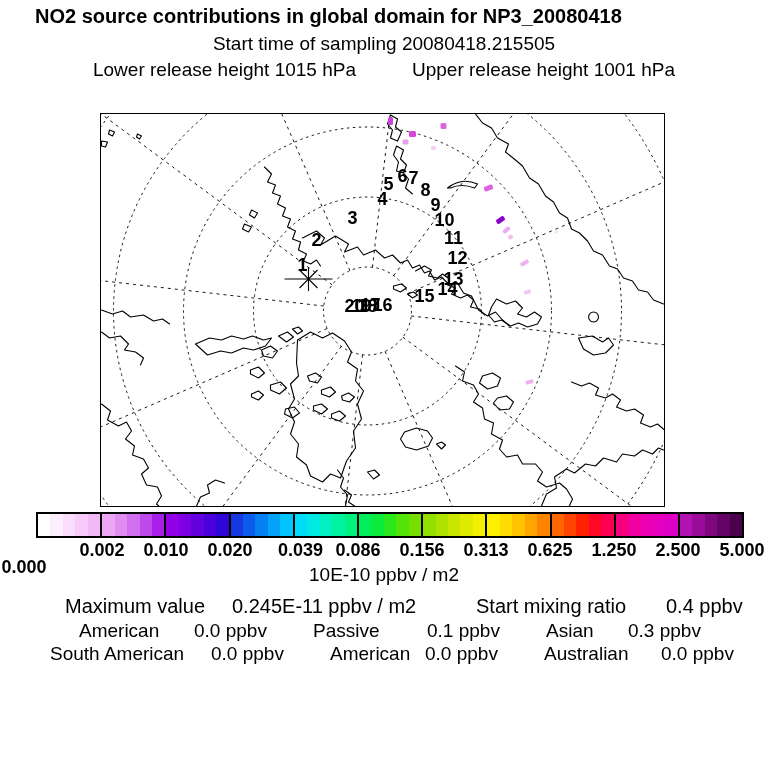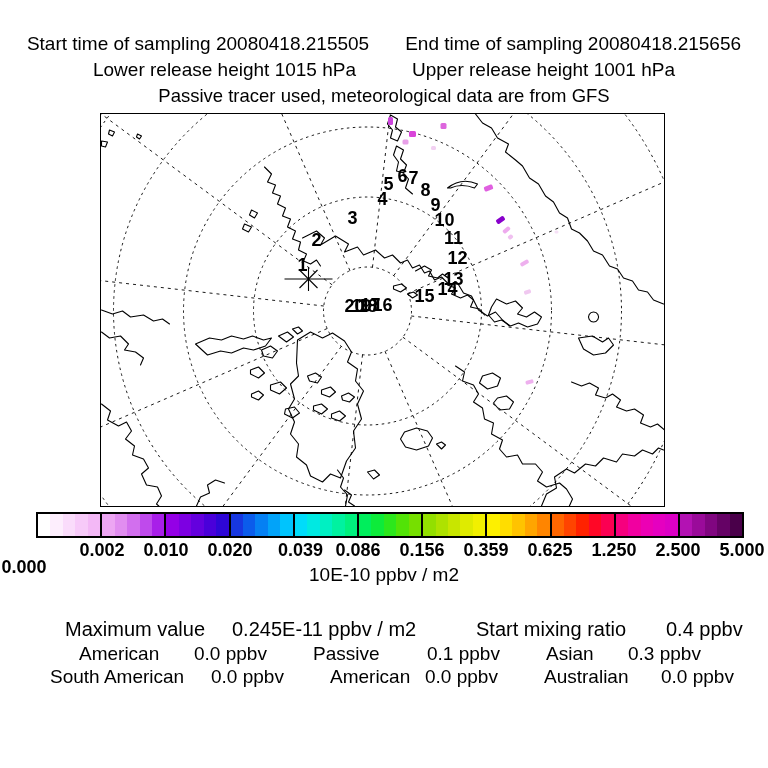--- a/index.html
+++ b/index.html
@@ -14,42 +14,41 @@
              border:1px solid #000;box-sizing:content-box;background:#fff;}
   .map-frame svg{display:block;}
   .colorbar{position:absolute;left:36px;top:512px;width:708px;height:26px;
             border:2px solid #000;box-sizing:border-box;display:flex;}
   .cb-seg{flex:1;display:flex;border-left:2px solid #000;}
   .cb-seg:first-child{border-left:none;}
   .cb-cell{flex:1;}
   .cb-ticks{position:absolute;left:0;top:540px;width:768px;height:20px;}
   .cb-ticks span{position:absolute;transform:translateX(-50%);font-size:18px;font-weight:bold;white-space:nowrap;}
   .cb-unit{position:absolute;left:0;top:564px;width:768px;text-align:center;font-size:19px;}
-  .stats span{position:absolute;white-space:nowrap;margin-top:23px;}
+  .stats span{position:absolute;white-space:nowrap;}
   .s1{font-size:20px;top:595px;}
   .s2{font-size:19px;top:620px;}
   .s3{font-size:19px;top:643px;}
 </style>
 </head>
 <body>
 
 <div class="page">
 
+  <div class="hdr title">NO2 source contributions in global domain for NP3_20080418</div>
 
   <div class="hdr l2">
     <span>Start time of sampling 20080418.215505</span>
-    <span>End time of sampling 20080418.215656</span>
   </div>
 
   <div class="hdr l3">
     <span>Lower release height 1015 hPa</span>
     <span>Upper release height 1001 hPa</span>
   </div>
 
-  <div class="hdr l4">Passive tracer used, meteorological data are from GFS</div>
 
   <div class="map-frame">
     <svg id="map-svg" width="563" height="392" viewBox="0 0 562 392" xmlns="http://www.w3.org/2000/svg">
       <g id="g-grat">
           <circle cx="266" cy="197" r="44" fill="none" stroke="#000" stroke-width="0.9" stroke-dasharray="2.5,3.5"></circle>
           <circle cx="266" cy="197" r="114" fill="none" stroke="#000" stroke-width="0.9" stroke-dasharray="2.5,3.5"></circle>
           <circle cx="266" cy="197" r="184" fill="none" stroke="#000" stroke-width="0.9" stroke-dasharray="2.5,3.5"></circle>
           <circle cx="266" cy="197" r="254" fill="none" stroke="#000" stroke-width="0.9" stroke-dasharray="2.5,3.5"></circle>
           <circle cx="266" cy="197" r="324" fill="none" stroke="#000" stroke-width="0.9" stroke-dasharray="2.5,3.5"></circle>
           <line x1="306.3506432729455" y1="179.45504096728916" x2="834.5772461187769" y2="-50.22442273365263" stroke="#000" stroke-width="0.9" stroke-dasharray="3,4"></line>
@@ -220,21 +219,21 @@
       </div>
     </div>
   <div class="cb-ticks" id="cb-ticks">
       <span style="left: 24px; margin-top: 17px;">0.000</span>
       <span style="left: 102px;">0.002</span>
       <span style="left: 166px;">0.010</span>
       <span style="left: 230px;">0.020</span>
       <span style="left: 294px; padding-left: 13px;">0.039</span>
       <span style="left: 358px;">0.086</span>
       <span style="left: 422px;">0.156</span>
-      <span style="left: 486px;">0.359</span>
+      <span style="left: 486px;">0.313</span>
       <span style="left: 550px;">0.625</span>
       <span style="left: 614px;">1.250</span>
       <span style="left: 678px;">2.500</span>
       <span style="left: 742px;">5.000</span>
     </div>
   <div class="cb-unit">10E-10 ppbv / m2</div>
 
   <div class="stats">
     <span class="s1" style="left:65px">Maximum value</span>
     <span class="s1" style="left:232px">0.245E-11 ppbv / m2</span>

